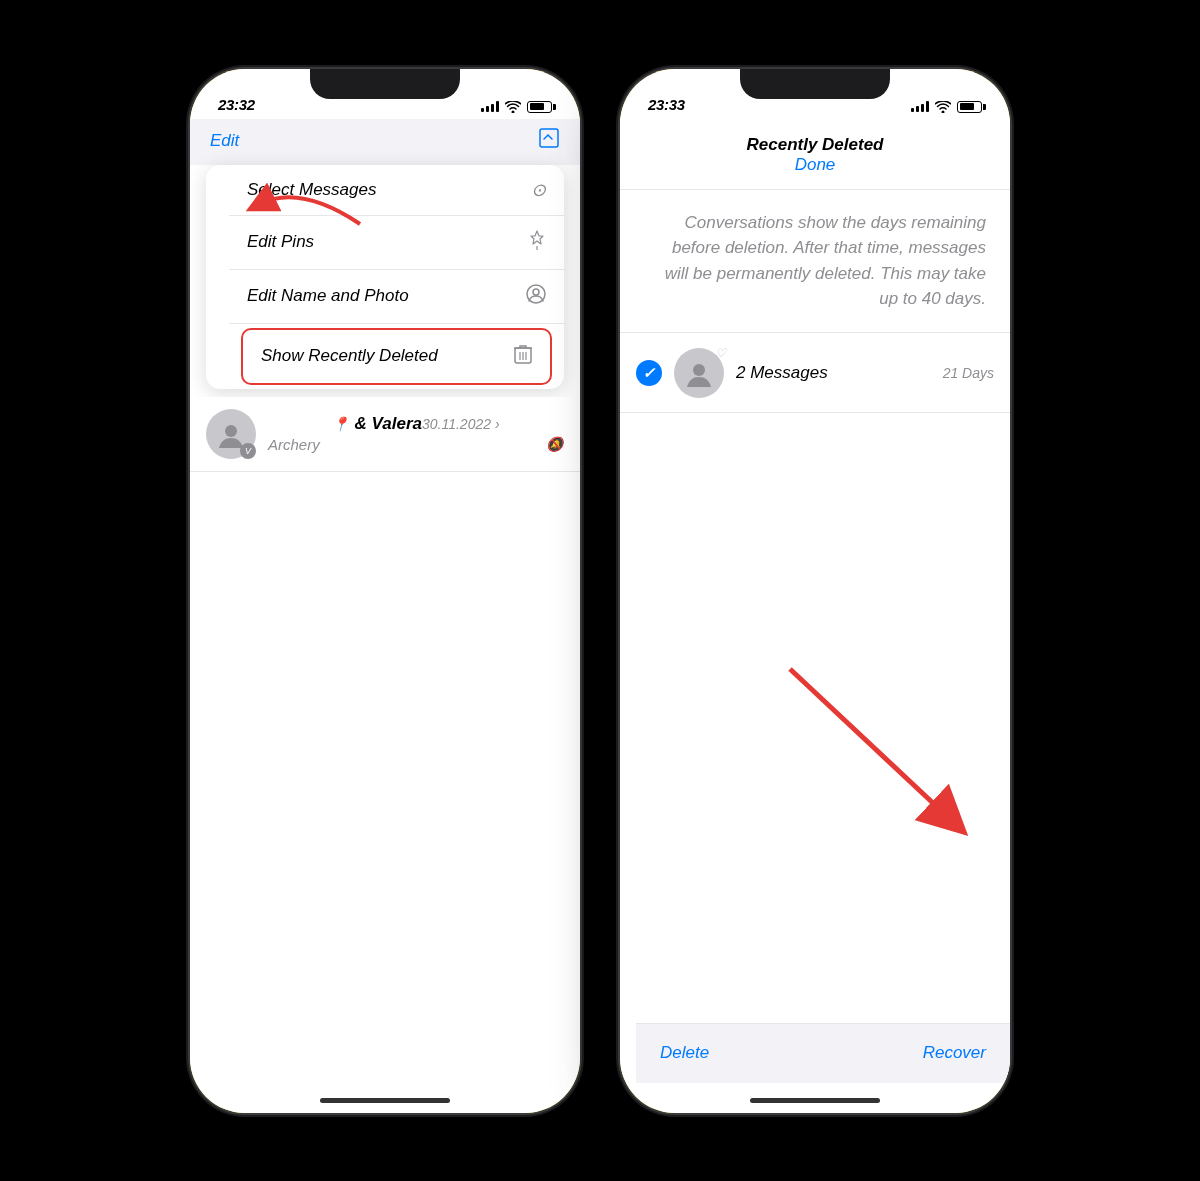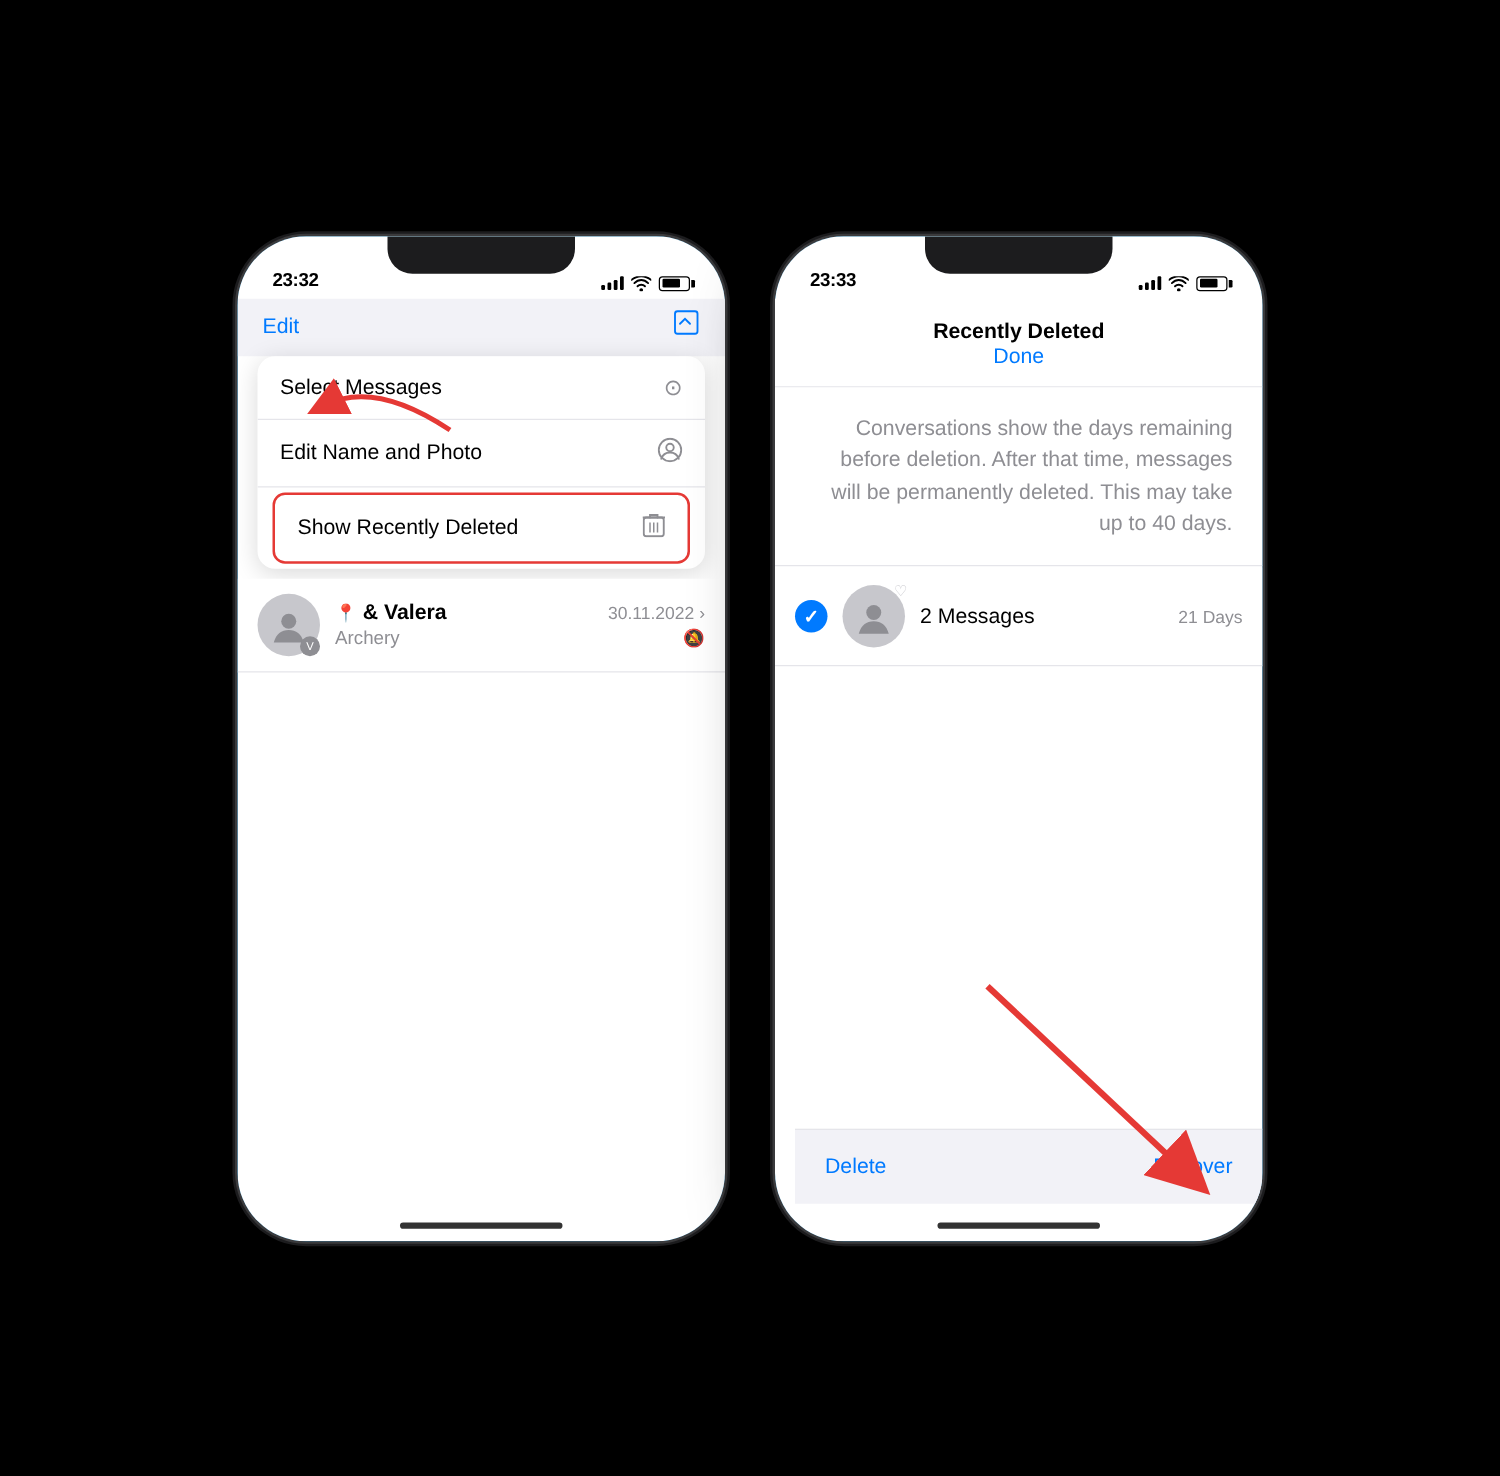--- a/index.html
+++ b/index.html
@@ -10,26 +10,27 @@
       display: flex;
       align-items: center;
       justify-content: center;
       gap: 40px;
       font-family: -apple-system, 'SF Pro Text', 'Helvetica Neue', sans-serif;
     }
 
     
     .phone {
       width: 390px;
-      height: 804px;
-      background: #0369a1;
+      height: 1044px;
+      background: #fde047;
       border-radius: 55px;
       position: relative;
       box-shadow: 0 0 0 2px #3a3a3c, 0 0 0 4px #1c1c1e, 0 20px 60px rgba(0,0,0,0.8);
       overflow: hidden;
+      font-style: italic;
     }
 
     
     .screen {
       position: absolute;
       top: 0; left: 0; right: 0; bottom: 0;
       background: #fff;
       border-radius: 47px;
       overflow: hidden;
     }
@@ -157,20 +158,21 @@
       font-size: 22px;
     }
 
     
     .dropdown-menu {
       background: #fff;
       border-radius: 14px;
       margin: 0 16px;
       box-shadow: 0 4px 20px rgba(0,0,0,0.15);
       overflow: hidden;
+      padding-left: 23px;
     }
 
     .dropdown-item {
       display: flex;
       align-items: center;
       justify-content: space-between;
       padding: 14px 18px;
       border-bottom: 0.5px solid #e5e5ea;
     }
     .dropdown-item:last-child {
@@ -226,21 +228,21 @@
       justify-content: center;
     }
 
     .conv-body {
       flex: 1;
       margin-left: 12px;
     }
 
     .conv-name-row {
       display: flex;
-      justify-content: space-between;
+      justify-content: center;
       align-items: center;
     }
 
     .conv-name {
       font-size: 17px;
       font-weight: 600;
       color: #000;
     }
 
     .conv-date {
@@ -431,20 +433,29 @@
       </span>
     </div>
 
     <div class="dropdown-menu">
 
       <div class="dropdown-item">
         <span class="dropdown-item-text">Select Messages</span>
         <span class="dropdown-item-icon">⊙</span>
       </div>
 
+      <div class="dropdown-item">
+        <span class="dropdown-item-text">Edit Pins</span>
+        <span class="dropdown-item-icon">
+          <svg width="18" height="20" viewBox="0 0 18 20" fill="none">
+            <path d="M9 1l2 5h4l-3 3 1 5-4-3-4 3 1-5-3-3h4z" stroke="#8e8e93" stroke-width="1.2" fill="none" stroke-linejoin="round"></path>
+            <line x1="9" y1="16" x2="9" y2="20" stroke="#8e8e93" stroke-width="1.2"></line>
+          </svg>
+        </span>
+      </div>
 
       <div class="dropdown-item">
         <span class="dropdown-item-text">Edit Name and Photo</span>
         <span class="dropdown-item-icon">
           <svg width="20" height="20" viewBox="0 0 20 20" fill="none">
             <circle cx="10" cy="10" r="9" stroke="#8e8e93" stroke-width="1.5" fill="none"></circle>
             <circle cx="10" cy="8" r="3" stroke="#8e8e93" stroke-width="1.5" fill="none"></circle>
             <path d="M3 17c1-3 3.5-5 7-5s6 2 7 5" stroke="#8e8e93" stroke-width="1.5" stroke-linecap="round" fill="none"></path>
           </svg>
         </span>

